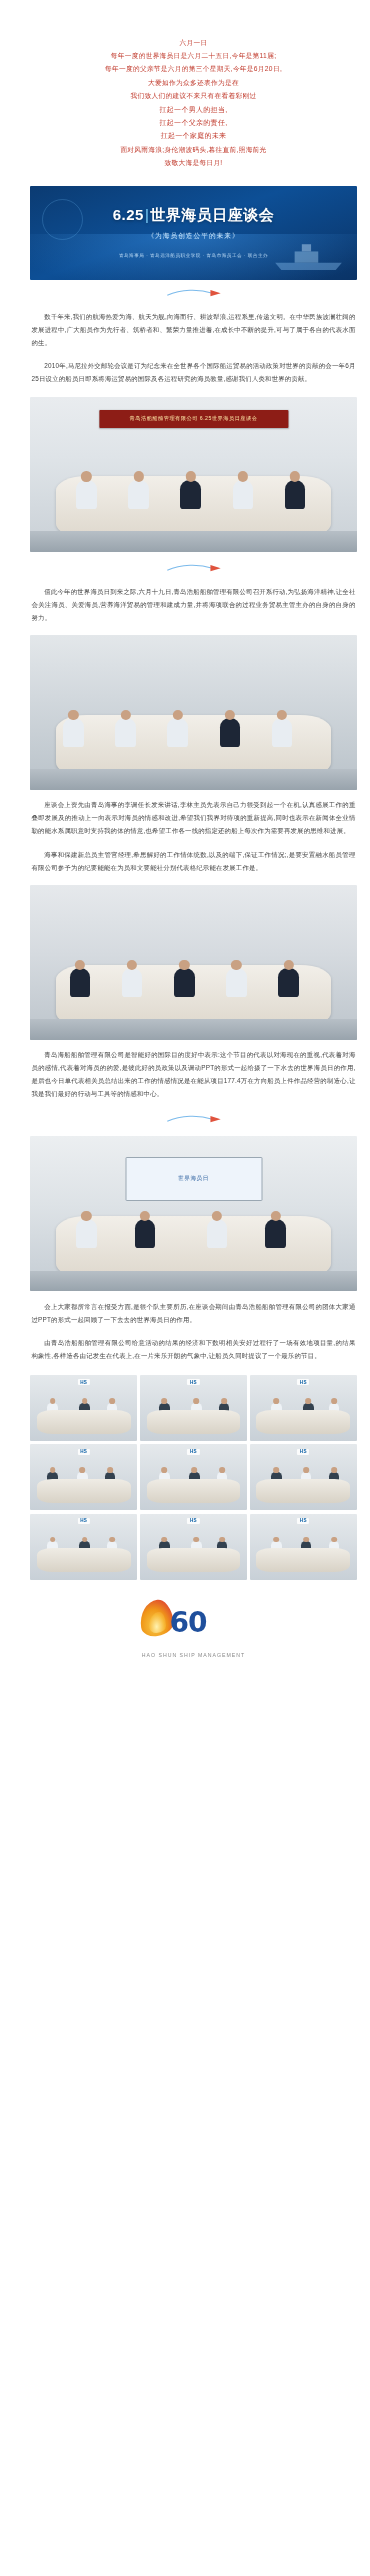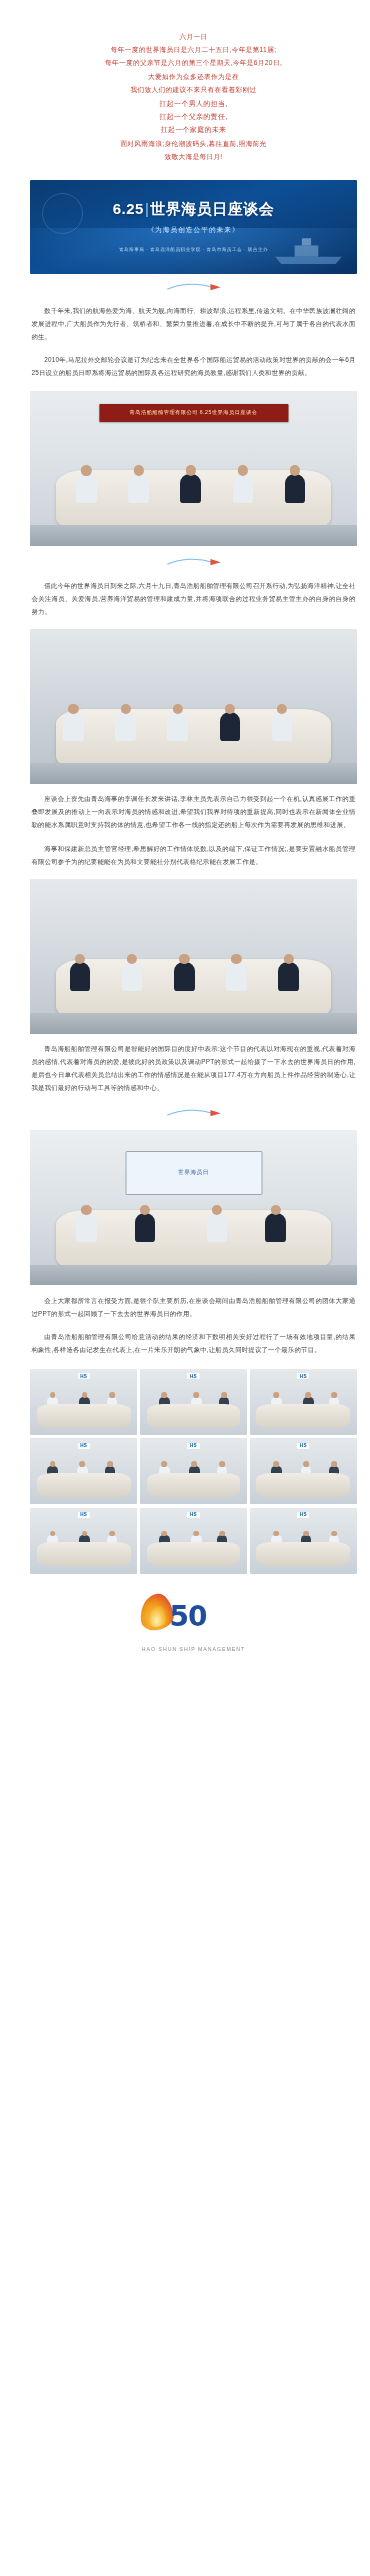--- a/index.html
+++ b/index.html
@@ -7,21 +7,21 @@
     margin: 0;
     padding: 0;
     background: #ffffff;
     font-family: "Liberation Sans", sans-serif;
   }
   body {
     width: 371px;
   }
   .page {
     width: 371px;
-    margin: 12px auto;
+    margin: 18px auto;
     background: #ffffff;
     padding: 0 0 0 16px;
     position: relative;
   }
   
   .intro {
     padding: 17.5px 49px 13.4px 49px;
     text-align: center;
   }
   .intro .line {
@@ -516,19 +516,19 @@
         <div class="pp w" style="left:74%"></div>
         <div class="tbl"></div>
       </div>
     </div>
   </div>
 
   <div class="footer">
     <div class="mark">
       <div class="flame"></div>
       <div class="flame2"></div>
-      <div class="word">50</div>
+      <div class="word">60</div>
     </div>
     <div class="tag">HAO SHUN SHIP MANAGEMENT</div>
   </div>
 
 </div>
 
 
 </body></html>

